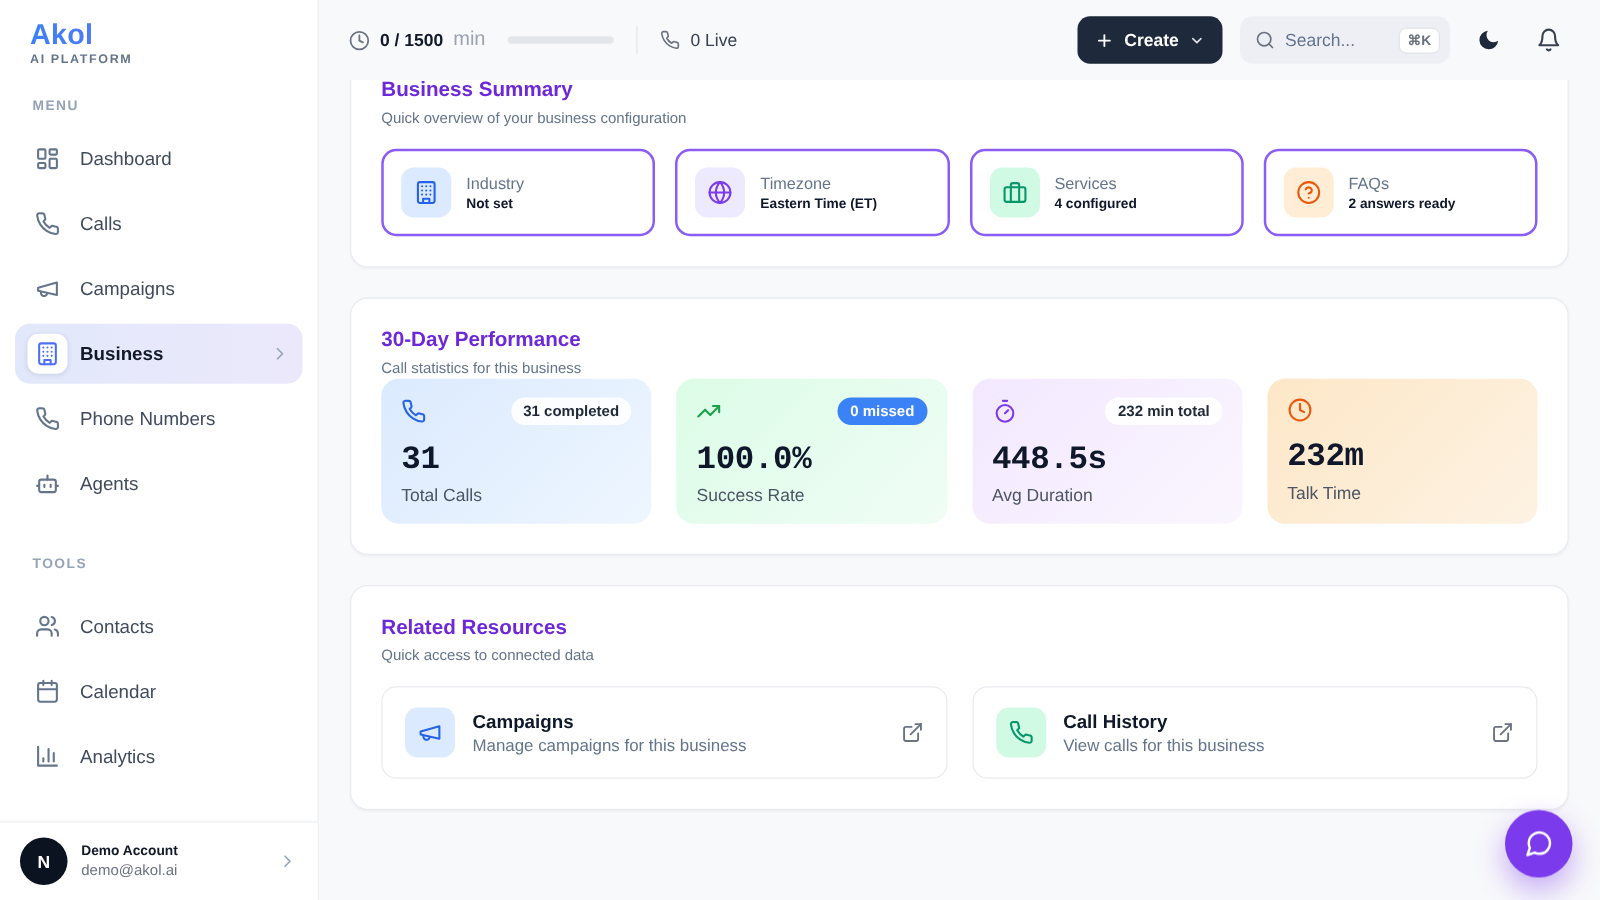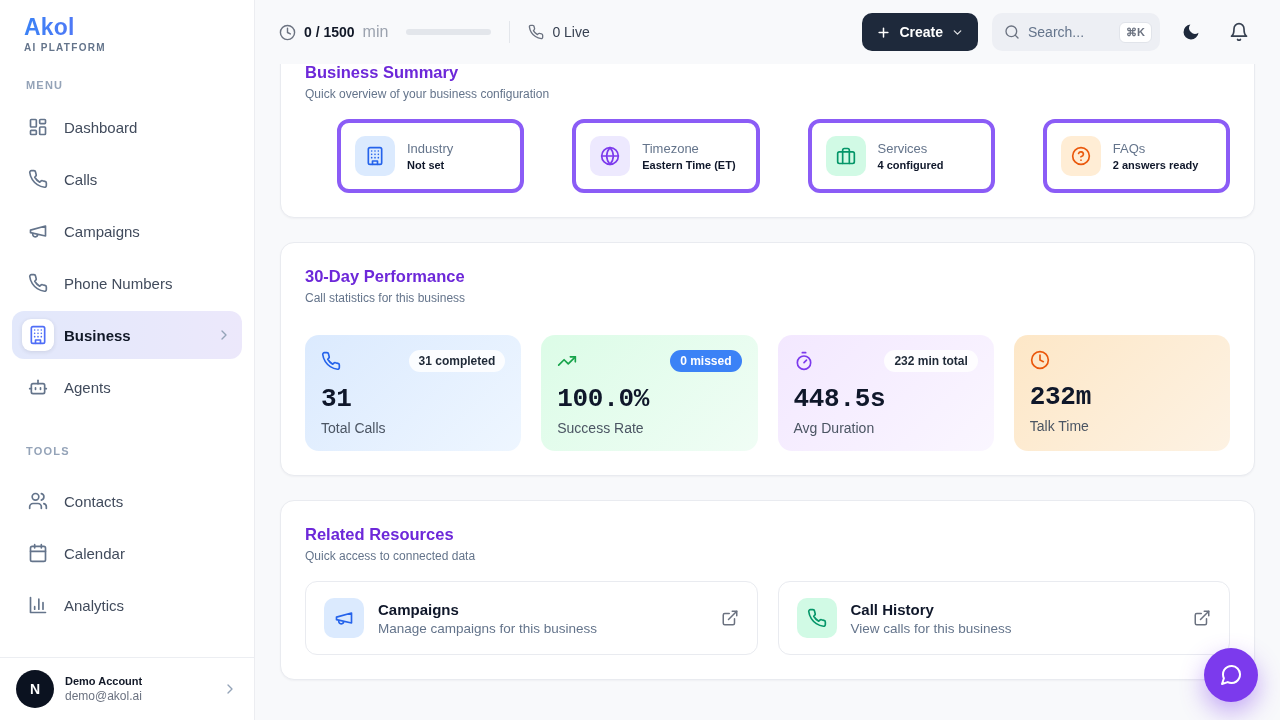--- a/index.html
+++ b/index.html
@@ -60,31 +60,31 @@
   .icon-btn.bell { color:#374151; }
 
   
   .main { flex:1; overflow:hidden; padding:0 25px; }
   .card { background:#ffffff; border:1px solid #e9ebf0; border-radius:14px; padding:24px; margin-bottom:24px; box-shadow:0 1px 2px rgba(16,24,40,.04); }
   .card.clipped { margin-top:-26px; }
   .card-title { font-size:16.5px; font-weight:700; color:#6d28d9; }
   .card-sub { font-size:12px; color:#64748b; margin-top:5px; }
 
   .summary-grid { display:grid; grid-template-columns:repeat(4,1fr); gap:16px; margin-top:18px; }
-  .mini-card { border:4px solid #8b5cf6; border-radius:12px; padding:13px 14px; display:flex; align-items:center; gap:12px; background:#ffffff;margin-left:32px; }
+  .mini-card { border:2px solid #8b5cf6; border-radius:12px; padding:13px 14px; display:flex; align-items:center; gap:12px; background:#ffffff; }
   .tile { width:40px; height:40px; border-radius:10px; display:flex; align-items:center; justify-content:center; flex-shrink:0; }
   .tile svg { width:20px; height:20px; }
   .tile.blue   { background:#dbeafe; color:#2563eb; }
   .tile.purple { background:#ede9fe; color:#7c3aed; }
   .tile.green  { background:#d1fae5; color:#059669; }
   .tile.orange { background:#ffedd5; color:#ea580c; }
   .mini-label { font-size:13px; color:#64748b; }
   .mini-value { font-size:11px; font-weight:700; color:#0f172a; margin-top:3px; }
 
-  .stats-grid { display:grid; grid-template-columns:repeat(4,1fr); gap:20px; margin-top:30px; }
+  .stats-grid { display:grid; grid-template-columns:repeat(4,1fr); gap:20px; margin-top:2px; }
   .stat { border-radius:14px; padding:15px 16px; min-height:114px; }
   .stat-blue   { background:linear-gradient(135deg,#dbeafe,#eef6ff); }
   .stat-green  { background:linear-gradient(135deg,#dcfce7,#f0fdf5); }
   .stat-purple { background:linear-gradient(135deg,#f3e8ff,#faf6ff); }
   .stat-orange { background:linear-gradient(135deg,#fde7c7,#fdf2e3); }
   .stat-head { display:flex; align-items:center; justify-content:space-between; }
   .stat-icon { display:flex; }
   .stat-icon svg { width:20px; height:20px; }
   .stat-blue .stat-icon   { color:#2563eb; }
   .stat-green .stat-icon  { color:#16a34a; }
@@ -143,43 +143,43 @@
       <a class="nav-item">
         <span class="nav-icon">
           <svg viewBox="0 0 24 24" fill="none" stroke="currentColor" stroke-width="2" stroke-linecap="round" stroke-linejoin="round">
               <path d="m3 11 18-5v12L3 14v-3z"></path>
               <path d="M11.6 16.8a3 3 0 1 1-5.8-1.6"></path>
             </svg>
         </span>
         <span class="nav-label">Campaigns</span>
       </a>
 
-      <a class="nav-item">
-        <span class="nav-icon">
-          <svg viewBox="0 0 24 24" fill="none" stroke="currentColor" stroke-width="2" stroke-linecap="round" stroke-linejoin="round">
-              <path d="M22 16.9v3a2 2 0 0 1-2.2 2 19.8 19.8 0 0 1-8.6-3.1 19.5 19.5 0 0 1-6-6A19.8 19.8 0 0 1 2.1 4.2 2 2 0 0 1 4.1 2h3a2 2 0 0 1 2 1.7c.1 1 .4 1.9.7 2.8a2 2 0 0 1-.5 2.1L8.1 9.9a16 16 0 0 0 6 6l1.3-1.3a2 2 0 0 1 2.1-.4c.9.3 1.9.6 2.8.7a2 2 0 0 1 1.7 2z"></path>
-            </svg>
-        </span>
-        <span class="nav-label">Phone Numbers</span>
-      </a>
-
       <a class="nav-item active">
         <span class="nav-icon">
           <svg viewBox="0 0 24 24" fill="none" stroke="currentColor" stroke-width="2" stroke-linecap="round" stroke-linejoin="round">
               <rect x="4" y="2" width="16" height="20" rx="2"></rect>
               <path d="M9 22v-4h6v4"></path>
               <path d="M8 6h.01M12 6h.01M16 6h.01M8 10h.01M12 10h.01M16 10h.01M8 14h.01M12 14h.01M16 14h.01"></path>
             </svg>
         </span>
         <span class="nav-label">Business</span>
         <span class="nav-chevron">
           <svg viewBox="0 0 24 24" fill="none" stroke="currentColor" stroke-width="2" stroke-linecap="round" stroke-linejoin="round">
               <path d="m9 18 6-6-6-6"></path>
             </svg>
         </span>
+      </a>
+
+      <a class="nav-item">
+        <span class="nav-icon">
+          <svg viewBox="0 0 24 24" fill="none" stroke="currentColor" stroke-width="2" stroke-linecap="round" stroke-linejoin="round">
+              <path d="M22 16.9v3a2 2 0 0 1-2.2 2 19.8 19.8 0 0 1-8.6-3.1 19.5 19.5 0 0 1-6-6A19.8 19.8 0 0 1 2.1 4.2 2 2 0 0 1 4.1 2h3a2 2 0 0 1 2 1.7c.1 1 .4 1.9.7 2.8a2 2 0 0 1-.5 2.1L8.1 9.9a16 16 0 0 0 6 6l1.3-1.3a2 2 0 0 1 2.1-.4c.9.3 1.9.6 2.8.7a2 2 0 0 1 1.7 2z"></path>
+            </svg>
+        </span>
+        <span class="nav-label">Phone Numbers</span>
       </a>
 
       <a class="nav-item">
         <span class="nav-icon">
           <svg viewBox="0 0 24 24" fill="none" stroke="currentColor" stroke-width="2" stroke-linecap="round" stroke-linejoin="round">
               <path d="M12 8V4"></path>
               <rect x="4" y="8" width="16" height="12" rx="2"></rect>
               <path d="M2 14h2M20 14h2M15 13v2M9 13v2"></path>
             </svg>
         </span>

